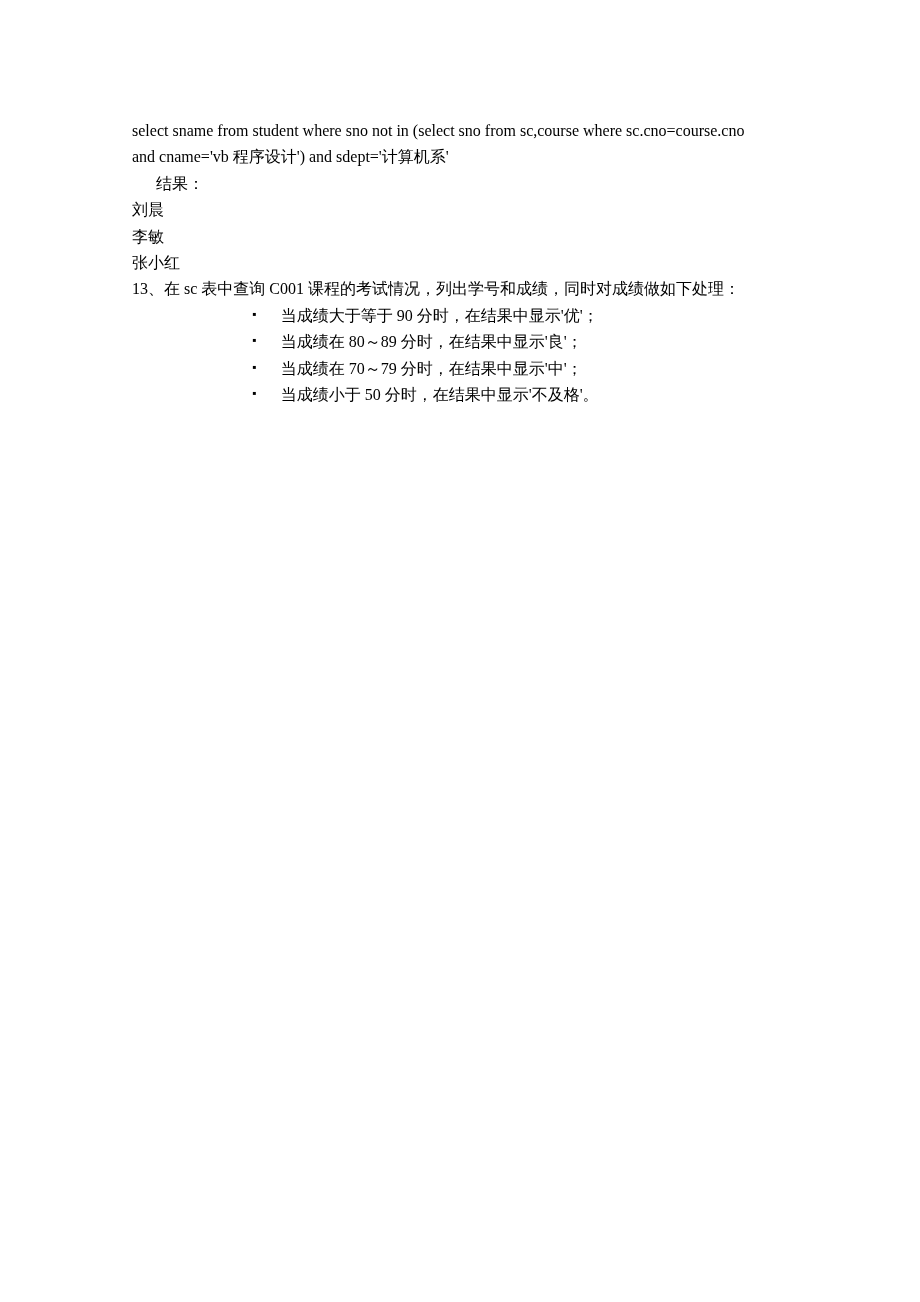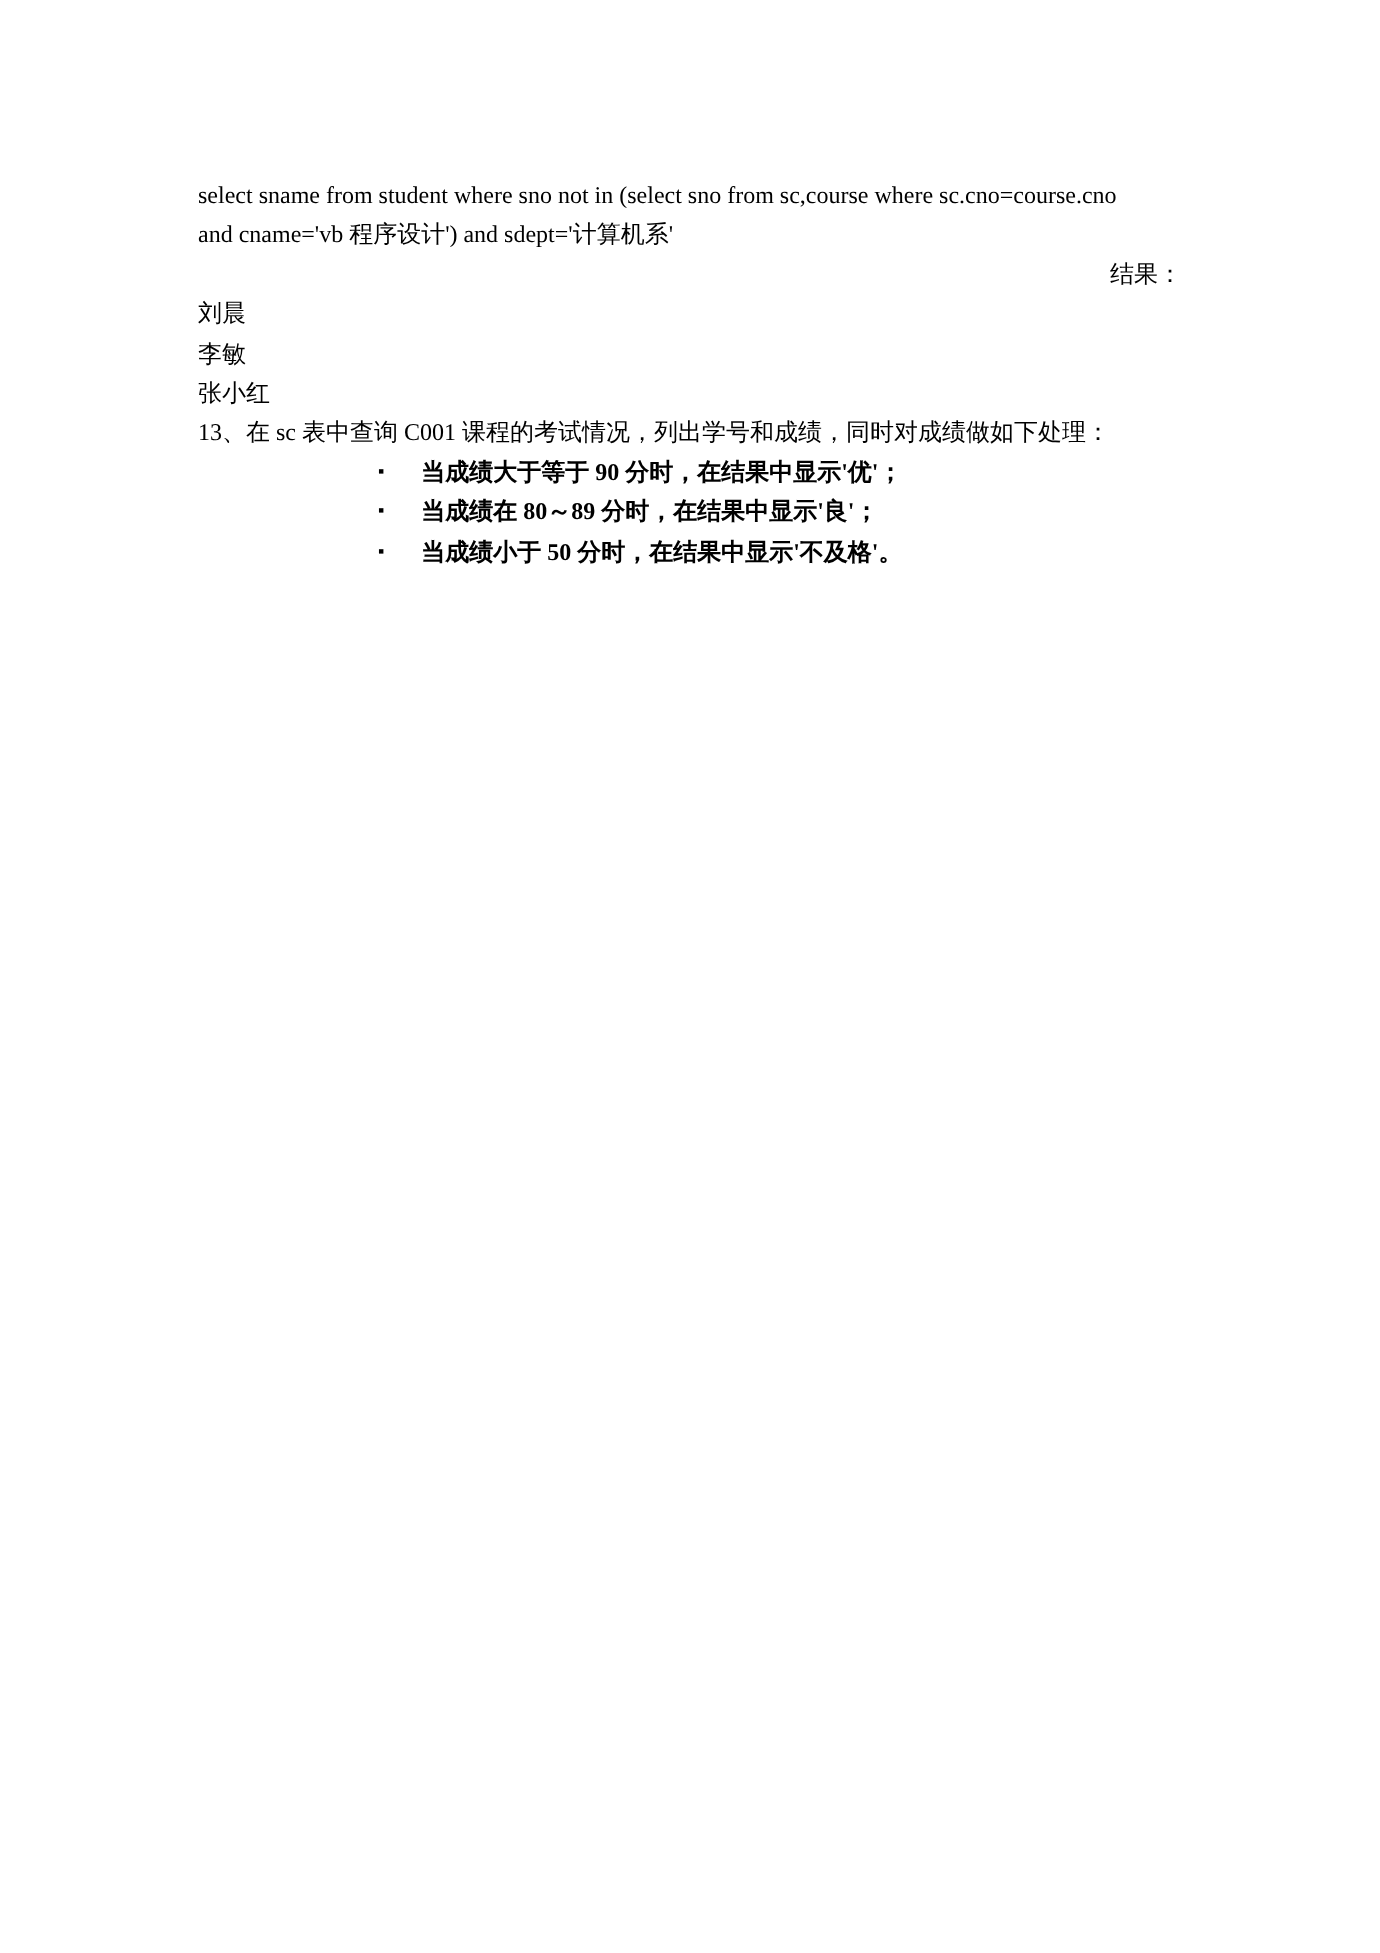--- a/index.html
+++ b/index.html
@@ -16,26 +16,24 @@
       color: #000000;
       line-height: 1.65;
       padding: 118px 132px 0 132px;
     }
     .justified {
       text-align: justify;
       text-justify: inter-word;
     }
     .indent {
       text-indent: 1.5em;
-      text-align: right;
     }
     ul {
       list-style: none;
       padding-left: 7.5em;
-      font-weight: bold;
     }
     ul li {
       position: relative;
       padding-left: 1.8em;
     }
     ul li::before {
       content: "▪";
       position: absolute;
       left: 0;
       font-size: 12px;
@@ -48,14 +46,15 @@
 <div class="justified">select sname from student where sno not in (select sno from sc,course where sc.cno=course.cno</div>
 <div>and cname='vb 程序设计') and sdept='计算机系'</div>
 <div class="indent">结果：</div>
 <div>刘晨</div>
 <div>李敏</div>
 <div>张小红</div>
 <div>13、在 sc 表中查询 C001 课程的考试情况，列出学号和成绩，同时对成绩做如下处理：</div>
 <ul>
   <li><span>当成绩大于等于 90 分时，在结果中显示'优'；</span></li>
   <li><span>当成绩在 80～89 分时，在结果中显示'良'；</span></li>
+  <li><span>当成绩在 70～79 分时，在结果中显示'中'；</span></li>
   <li><span>当成绩小于 50 分时，在结果中显示'不及格'。</span></li>
 </ul>
 
 </body></html>

